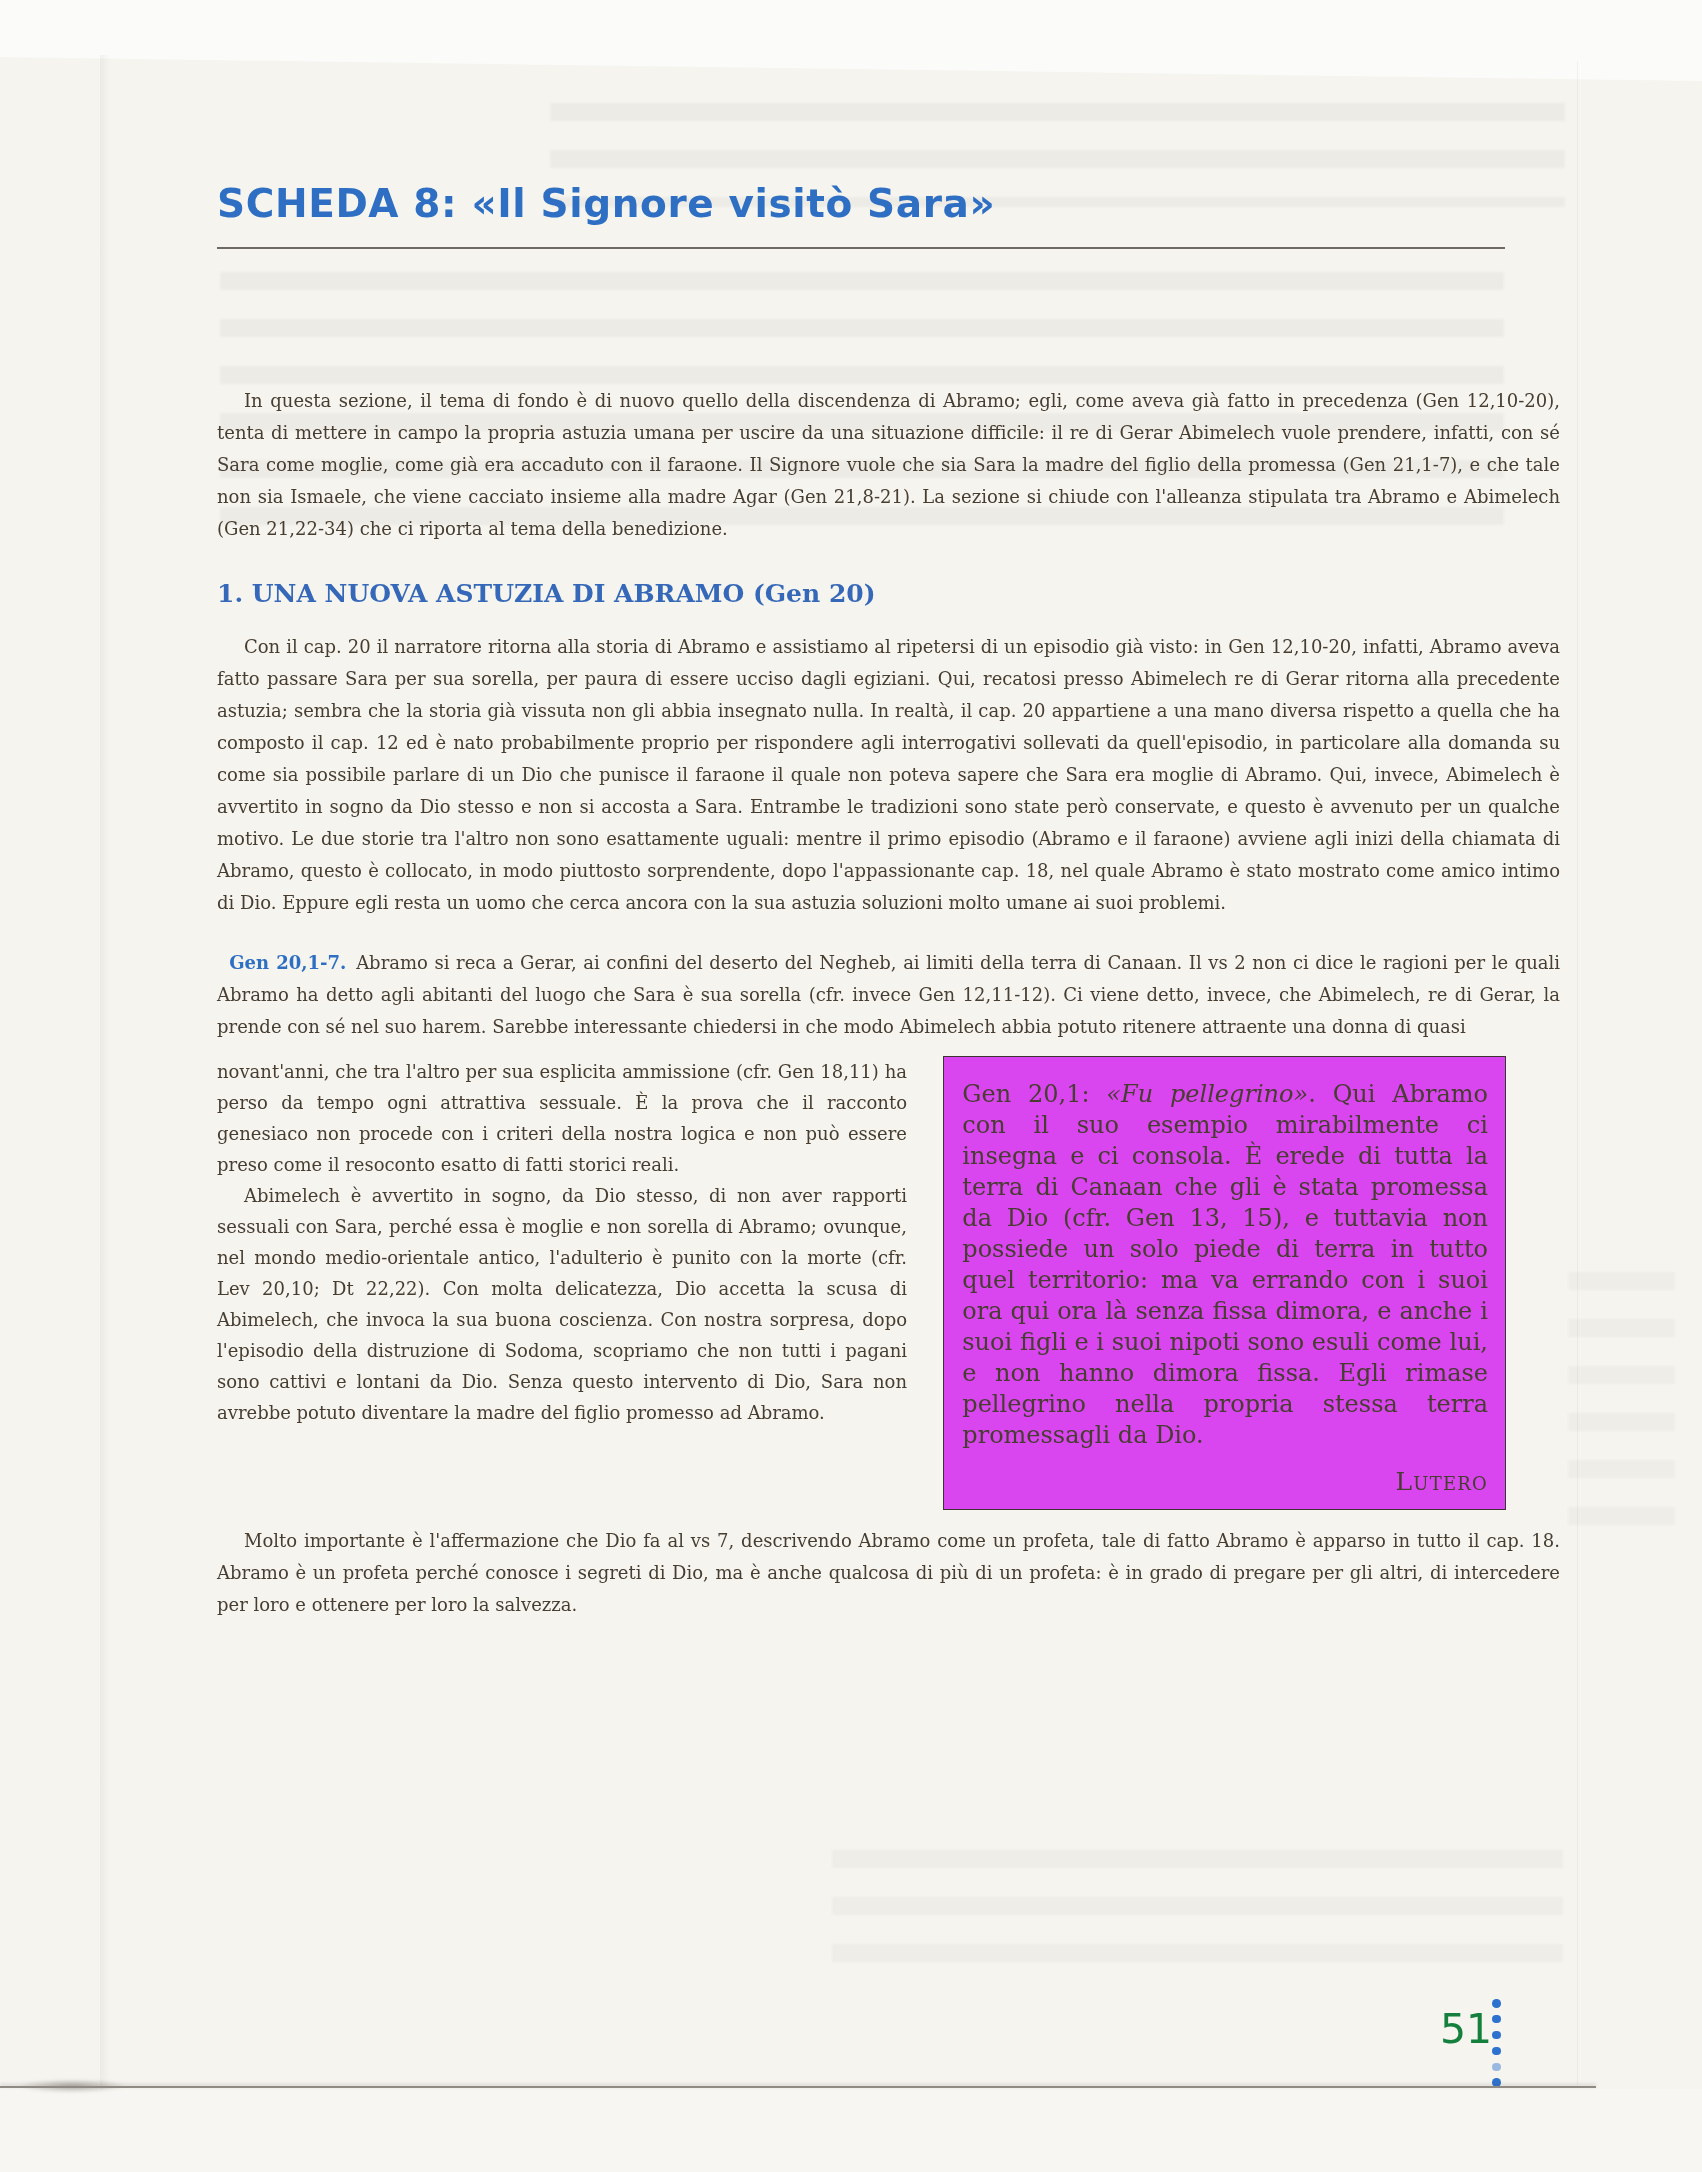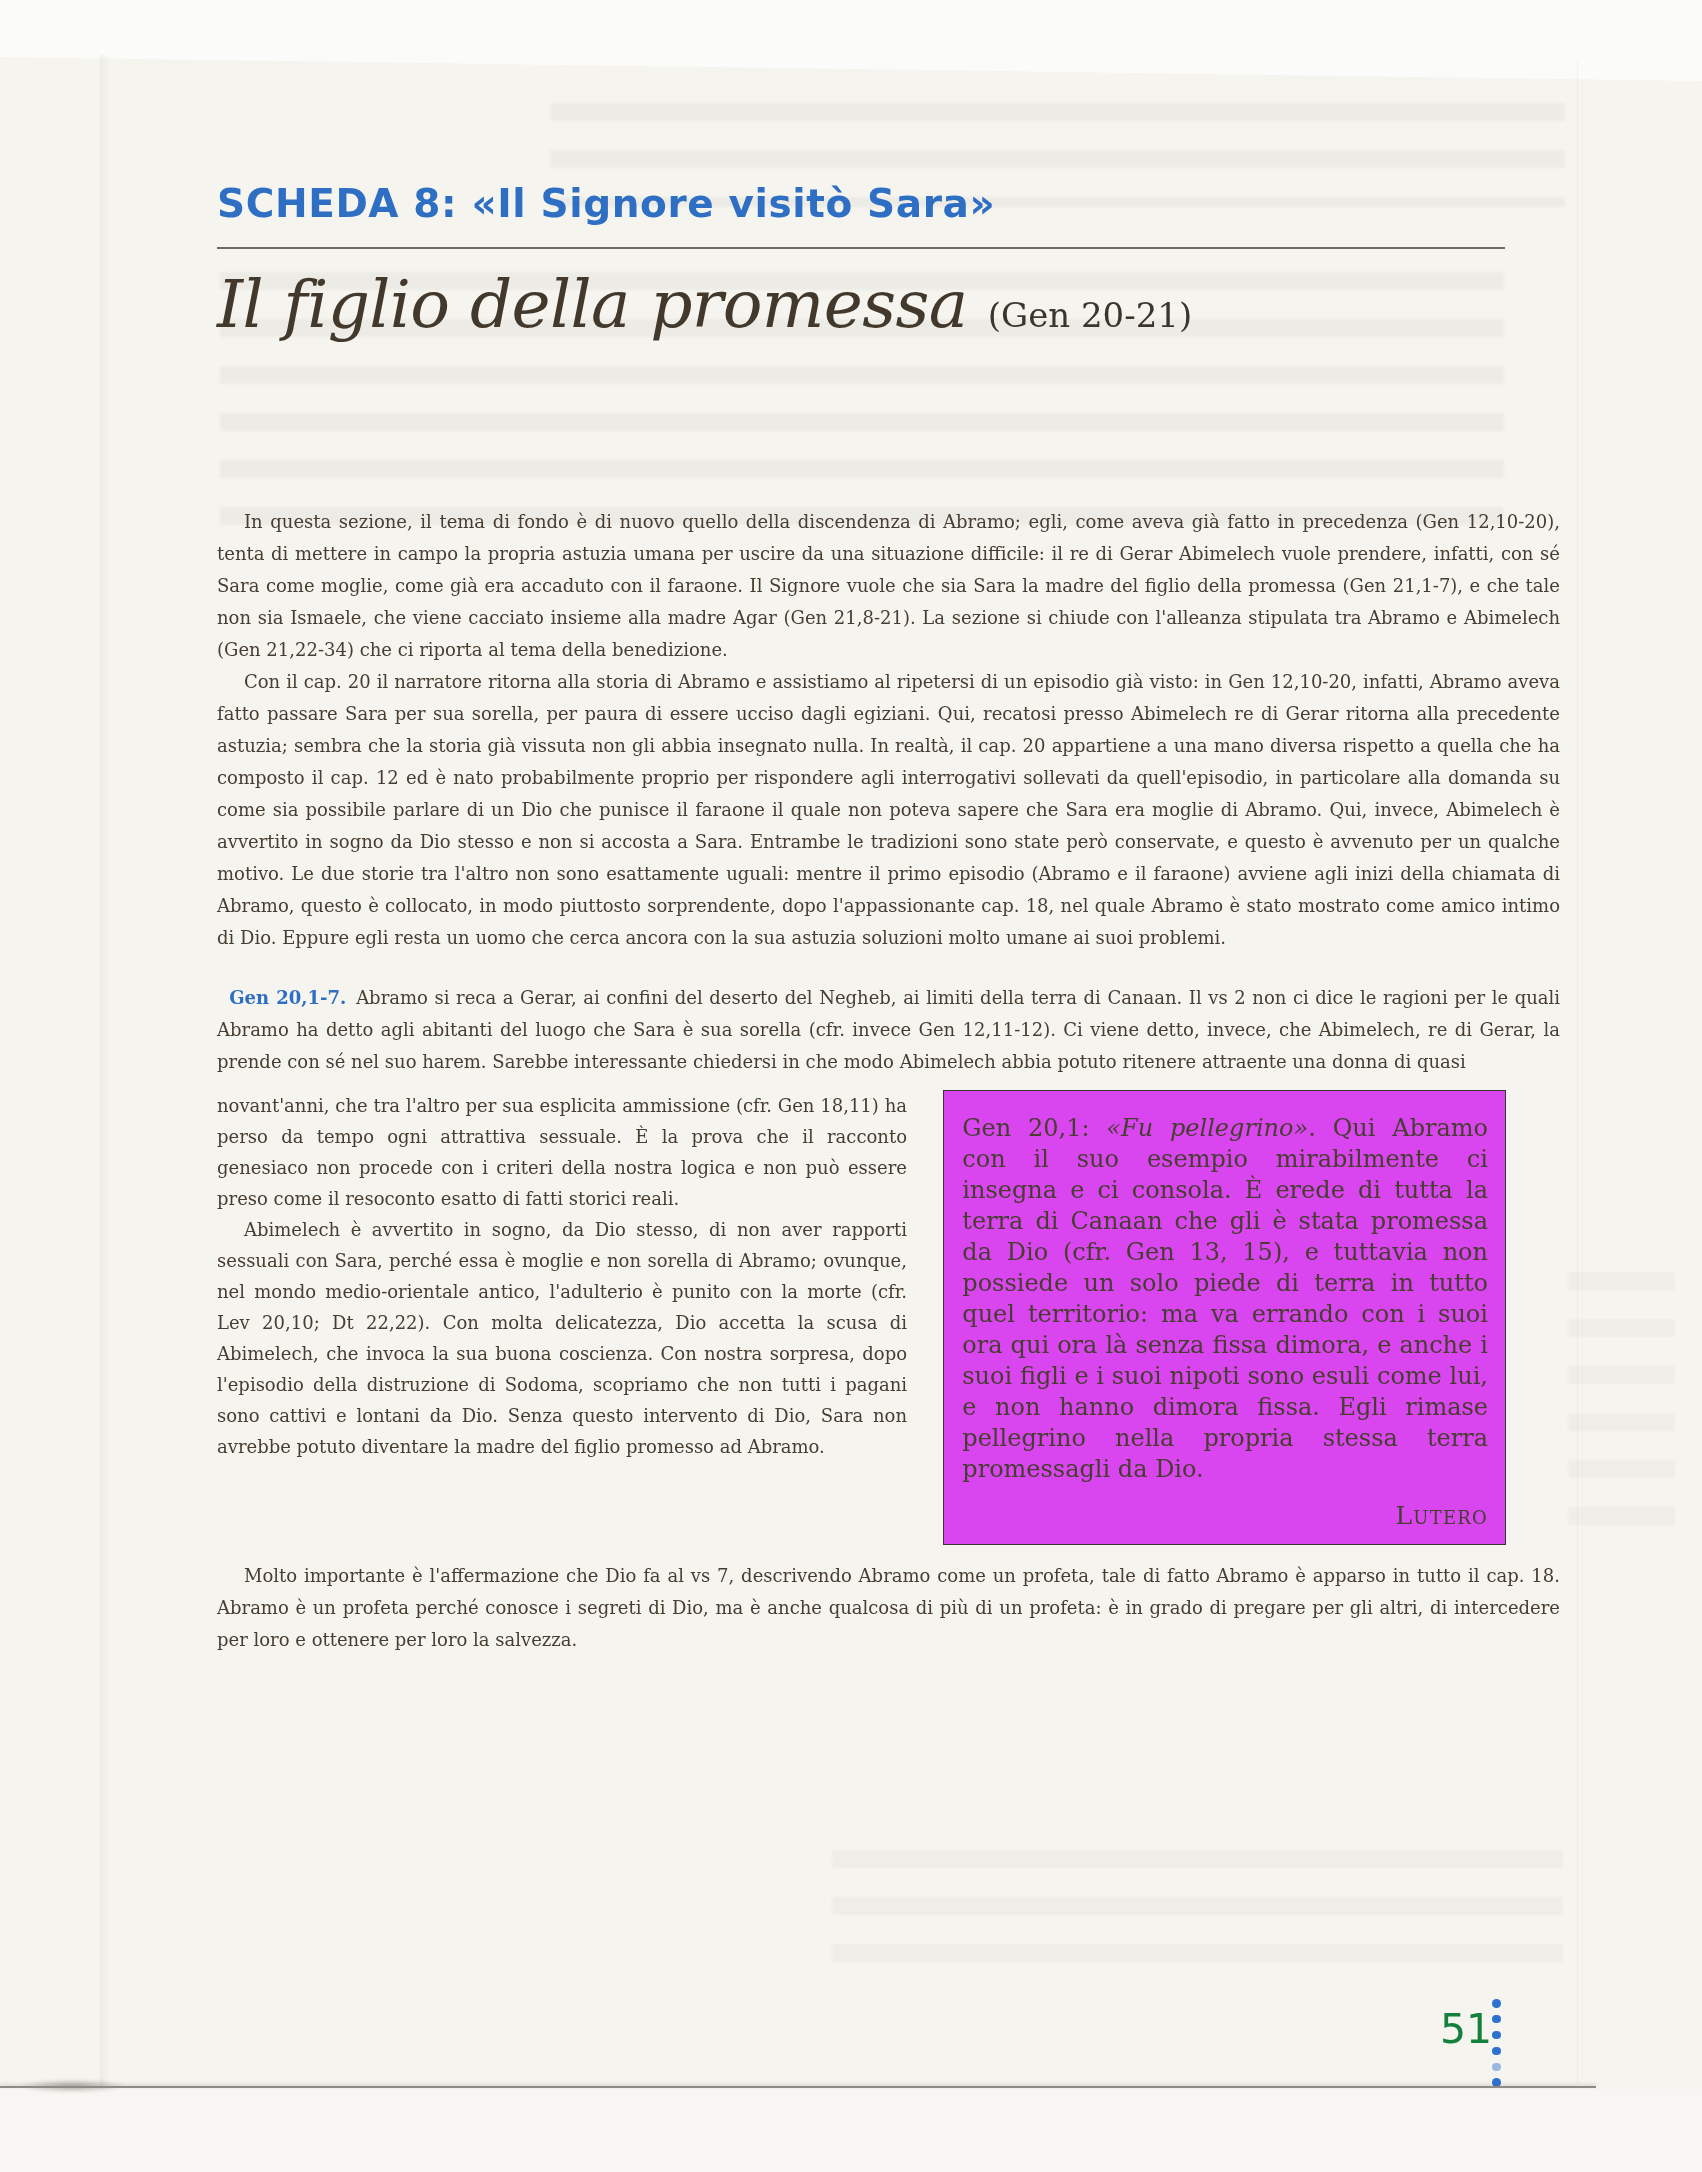--- a/index.html
+++ b/index.html
@@ -88,27 +88,24 @@
   <div class="bleed bleed-b"></div>
   <div class="bleed bleed-c"></div>
   <div class="bleed bleed-d"></div>
 
   <div class="content">
 
     <div class="sheet-header" style="color:#2e6fc4;">SCHEDA 8: «Il Signore visitò Sara»</div>
 
     <hr class="header-rule">
 
-    <div class="doc-title-line">
-      <span class="doc-title">Il figlio della promessa</span>
-      <span class="doc-title-ref">(Gen 20-21)</span>
-    </div>
 
     <p class="intro">In questa sezione, il tema di fondo è di nuovo quello della discendenza di Abramo; egli, come aveva già fatto in precedenza (Gen 12,10-20), tenta di mettere in campo la propria astuzia umana per uscire da una situazione difficile: il re di Gerar Abimelech vuole prendere, infatti, con sé Sara come moglie, come già era accaduto con il faraone. Il Signore vuole che sia Sara la madre del figlio della promessa (Gen 21,1-7), e che tale non sia Ismaele, che viene cacciato insieme alla madre Agar (Gen 21,8-21). La sezione si chiude con l'alleanza stipulata tra Abramo e Abimelech (Gen 21,22-34) che ci riporta al tema della benedizione.</p>
 
+    <div class="section-heading" style="color:#3568b8;">1. UNA NUOVA ASTUZIA DI ABRAMO (Gen 20)</div>
 
     <p class="para1">Con il cap. 20 il narratore ritorna alla storia di Abramo e assistiamo al ripetersi di un episodio già visto: in Gen 12,10-20, infatti, Abramo aveva fatto passare Sara per sua sorella, per paura di essere ucciso dagli egiziani. Qui, recatosi presso Abimelech re di Gerar ritorna alla precedente astuzia; sembra che la storia già vissuta non gli abbia insegnato nulla. In realtà, il cap. 20 appartiene a una mano diversa rispetto a quella che ha composto il cap. 12 ed è nato probabilmente proprio per rispondere agli interrogativi sollevati da quell'episodio, in particolare alla domanda su come sia possibile parlare di un Dio che punisce il faraone il quale non poteva sapere che Sara era moglie di Abramo. Qui, invece, Abimelech è avvertito in sogno da Dio stesso e non si accosta a Sara. Entrambe le tradizioni sono state però conservate, e questo è avvenuto per un qualche motivo. Le due storie tra l'altro non sono esattamente uguali: mentre il primo episodio (Abramo e il faraone) avviene agli inizi della chiamata di Abramo, questo è collocato, in modo piuttosto sorprendente, dopo l'appassionante cap. 18, nel quale Abramo è stato mostrato come amico intimo di Dio. Eppure egli resta un uomo che cerca ancora con la sua astuzia soluzioni molto umane ai suoi problemi.</p>
 
     <p class="gen-para">
       <span class="gen-label" style="color:#2e6fc4;">Gen 20,1-7.</span><span>Abramo si reca a Gerar, ai confini del deserto del Negheb, ai limiti della terra di Canaan. Il vs 2 non ci dice le ragioni per le quali Abramo ha detto agli abitanti del luogo che Sara è sua sorella (cfr. invece Gen 12,11-12). Ci viene detto, invece, che Abimelech, re di Gerar, la prende con sé nel suo harem. Sarebbe interessante chiedersi in che modo Abimelech abbia potuto ritenere attraente una donna di quasi</span>
     </p>
 
     <div class="two-col">
       <div class="left-col">
         <p class="cont">novant'anni, che tra l'altro per sua esplicita ammissione (cfr. Gen 18,11) ha perso da tempo ogni attrattiva sessuale. È la prova che il racconto genesiaco non procede con i criteri della nostra logica e non può essere preso come il resoconto esatto di fatti storici reali.</p>

